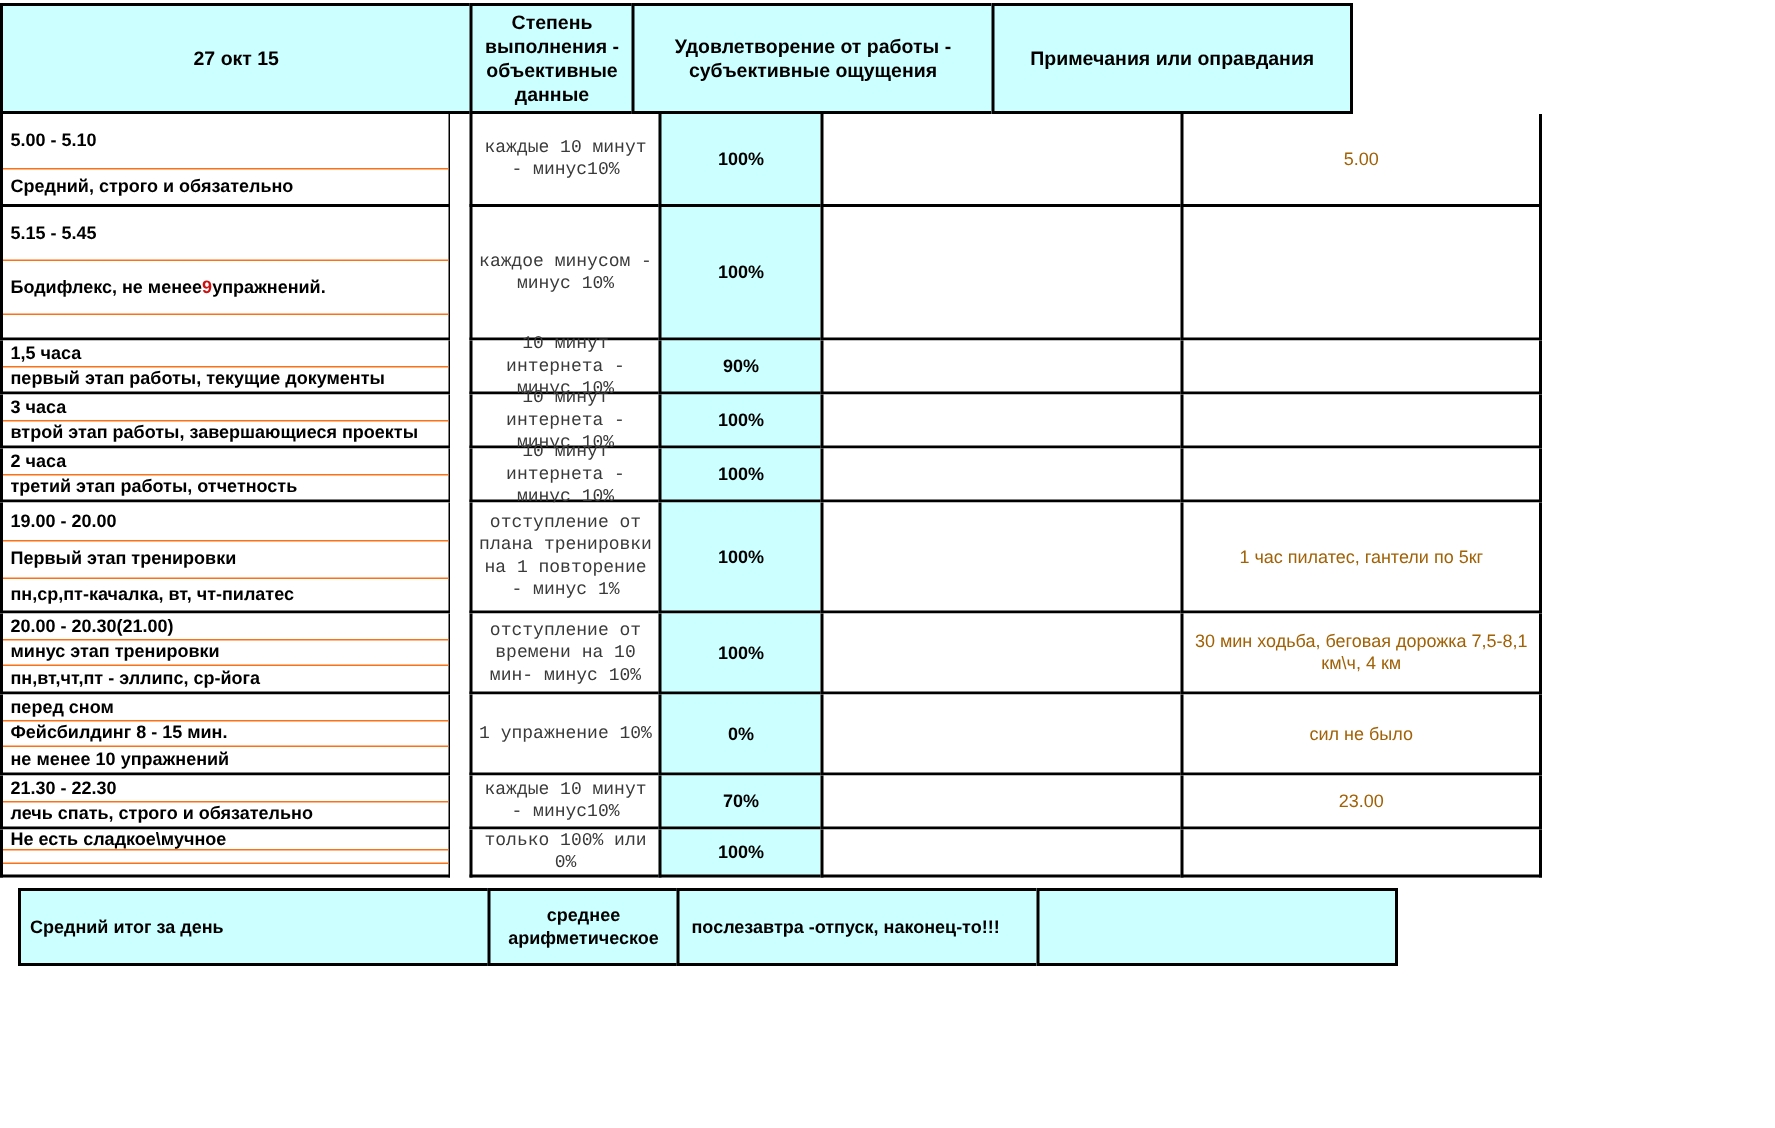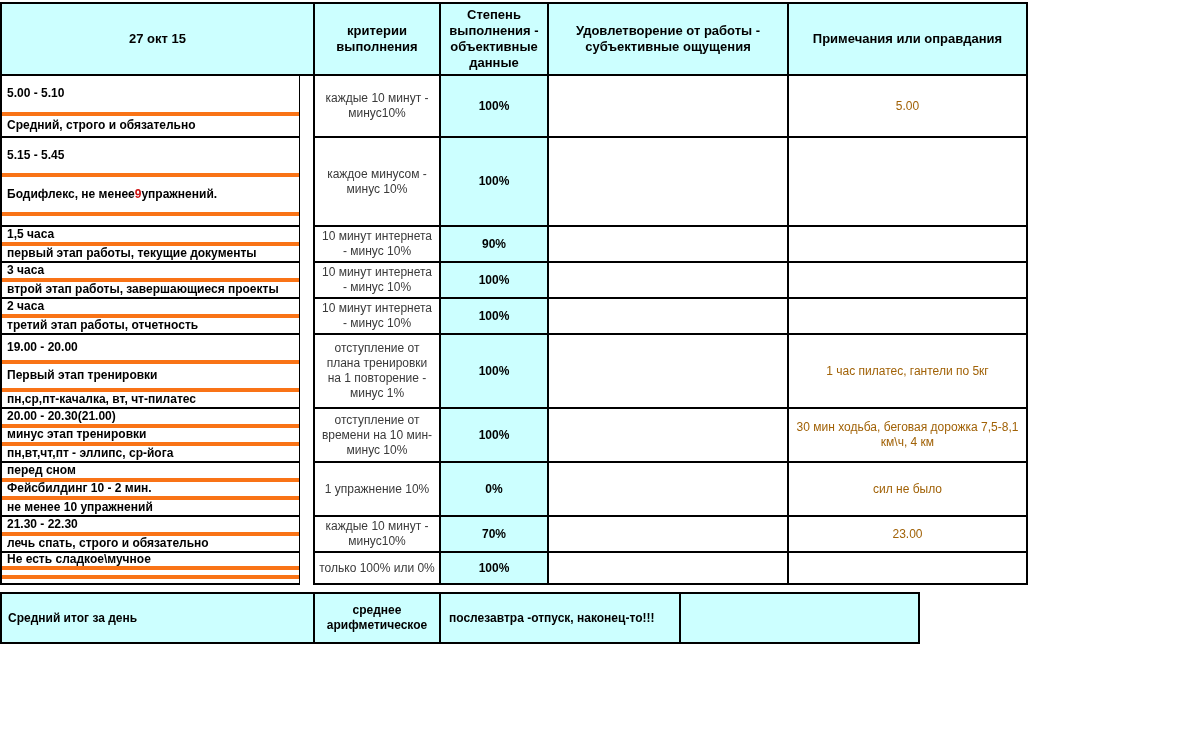--- a/index.html
+++ b/index.html
@@ -22,53 +22,50 @@
   .w2{width:126px;}
   .w3{width:108px;}
   .w4{width:240px;}
   .w5{width:241px;}
   
   .cy{background:#ccffff;}
   .hd{font-weight:bold;font-size:13px;display:flex;align-items:center;
       justify-content:center;text-align:center;line-height:1.25;padding:2px 4px;}
   .act{display:flex;flex-direction:column;font-weight:bold;}
   .sub{display:flex;align-items:center;padding-left:5px;line-height:1.1;
-       border-bottom:4px solid #f97316;}
+       border-bottom:1px solid #f97316;}
   .sub:last-child{border-bottom:none;}
   .sub.h36{height:36px;flex:none;}
   .sub.h35{height:35px;flex:none;}
   .sub.h25{height:25px;flex:none;}
   .sub.h24{height:24px;flex:none;}
   .sub.fl{flex:1;}
   .mid{display:flex;align-items:center;justify-content:center;
        text-align:center;line-height:1.25;padding:2px 4px;}
-  .crit{color:#3a3a3a;}
+  .crit{color:#3a3a3a;font-family:Liberation Mono, monospace;}
   .deg{font-weight:bold;}
   .notec{color:#a16207;}
-  .sumlab{display:flex;align-items:center;font-weight:bold;padding-left:6px;}
+  .sumlab{display:flex;align-items:center;font-weight:bold;padding-left:6px;margin-left:12px;}
   .sumsat{display:flex;align-items:center;font-weight:bold;padding-left:8px;}
   .red{color:#cc1111;}
   .gaprow{height:7px;background:#fff;}
   
   .bh74{height:74px;} .bh62{height:62px;} .bh89{height:89px;} .bh36{height:36px;}
   .bh74b{height:74px;} .bh54{height:54px;} .bh50{height:32px;} .bh52{height:52px;}
 </style>
 </head>
 <body>
 
 <div class="page">
   <div class="table">
 
     <div class="band hdr bh74">
       <div class="c wA cy hd">
           <span>27 окт 15</span>
         </div>
-      <div class="c w2 cy hd">
-          <span>критерии выполнения</span>
-        </div>
       <div class="c w3 cy hd">
           <span>Степень выполнения - объективные данные</span>
         </div>
       <div class="c w4 cy hd">
           <span>Удовлетворение от работы - субъективные ощущения</span>
         </div>
       <div class="c w5 cy hd end">
           <span>Примечания или оправдания</span>
         </div>
     </div>
@@ -251,21 +248,21 @@
           <span>30 мин ходьба, беговая дорожка 7,5-8,1 км\ч, 4 км</span>
         </div>
     </div>
 
     <div class="band bh54">
       <div class="c wAd act">
         <div class="sub fl">
             <span>перед сном</span>
           </div>
         <div class="sub fl">
-            <span>Фейсбилдинг 10 - 2 мин.</span>
+            <span>Фейсбилдинг 8 - 15 мин.</span>
           </div>
         <div class="sub fl">
             <span>не менее 10 упражнений</span>
           </div>
       </div>
       <div class="gut"></div>
       <div class="c w2 mid crit">
           <span>1 упражнение 10%</span>
         </div>
       <div class="c w3 mid cy deg">

